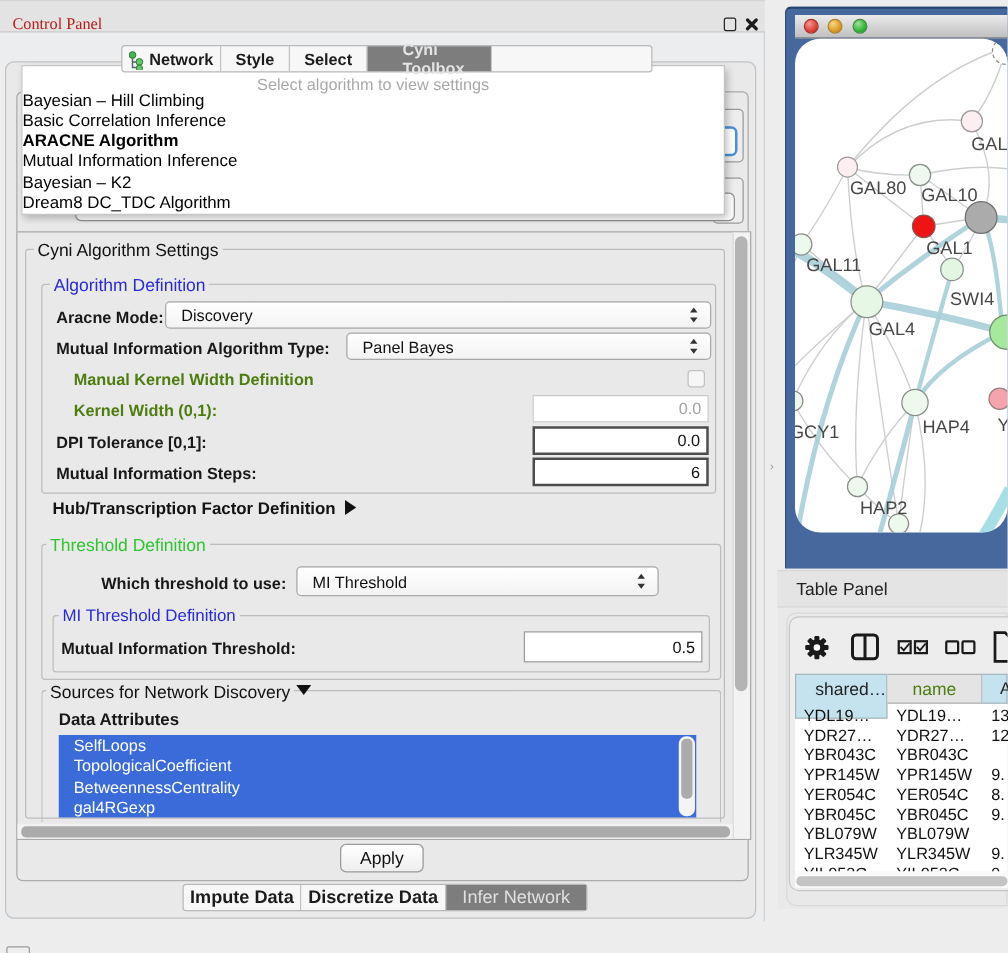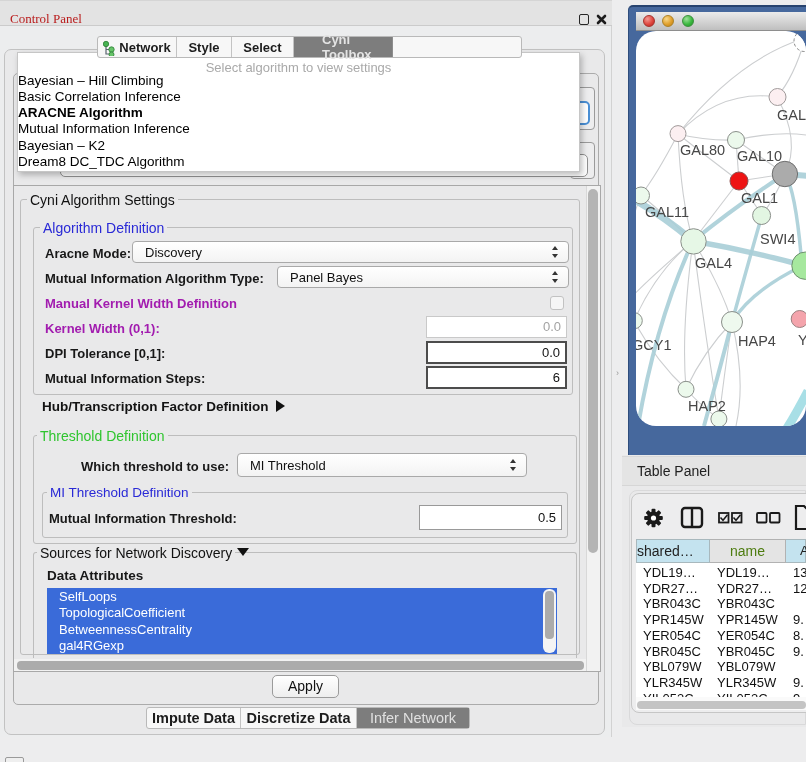--- a/index.html
+++ b/index.html
@@ -1,20 +1,20 @@
 <!DOCTYPE html>
 <html><head>
 <meta charset="utf-8">
 <style>
 * { margin:0; padding:0; box-sizing:border-box; }
 html,body { width:806px; height:762px; overflow:hidden; background:#ededee;
   font-family:"Liberation Sans", sans-serif; }
 .abs { position:absolute; }
 .lab { position:absolute; font-size:13px; font-weight:bold; color:#181818; }
-.dis { color:#a21caf; }
+.dis { color:#4d7c0f;margin-left:14px; }
 .grp { position:absolute; border:1px solid #bdbdbd; border-radius:3px; }
 .gt { position:absolute; top:-8px; background:#e9e9ea; padding:0 3px; font-size:14px; white-space:nowrap; }
 .combo { position:absolute; border:1px solid #a9a9a9; border-radius:4px;
   background:linear-gradient(#ffffff,#f3f3f3); font-size:13px; color:#111; }
 .combo .ct { position:absolute; left:12px; top:0; bottom:0; display:flex; align-items:center; }
 .spin { position:absolute; right:9px; top:50%; width:7px; height:14px; margin-top:-7px; }
 .spin:before { content:""; position:absolute; left:0; top:1px; border-left:3.5px solid transparent;
   border-right:3.5px solid transparent; border-bottom:4.5px solid #333; }
 .spin:after { content:""; position:absolute; left:0; bottom:1px; border-left:3.5px solid transparent;
   border-right:3.5px solid transparent; border-top:4.5px solid #333; }
@@ -266,21 +266,21 @@
 
   <g fill="none" stroke="#1a1a1a" stroke-width="1.8">
     <rect x="117" y="13" width="9.5" height="9.5" rx="1"></rect>
     <rect x="130" y="13" width="9.5" height="9.5" rx="1"></rect>
   </g>
 
   <path d="M156,6 h8 l6,6 v17 h-14 z" fill="none" stroke="#1a1a1a" stroke-width="2.2"></path>
 </svg>
 </div>
 
-<div class="abs" style="left:636px;top:539px;width:74px;height:24px;background:#c4e3ef;border:1px solid #a8b8bd;font-size:14px;color:#222;text-align:left;line-height:22px;">shared…</div>
+<div class="abs" style="left:636px;top:539px;width:74px;height:36px;background:#c4e3ef;border:1px solid #a8b8bd;font-size:14px;color:#222;text-align:right;line-height:22px;">shared…</div>
 <div class="abs" style="left:710px;top:539px;width:76px;height:24px;background:#e4e4e4;border:1px solid #b2b2b2;border-left:none;font-size:14px;color:#4d7c0f;text-align:center;line-height:22px;">name</div>
 <div class="abs" style="left:786px;top:539px;width:20px;height:24px;background:#c4e3ef;border:1px solid #a8b8bd;border-left:none;font-size:13.5px;color:#222;line-height:22px;padding-left:14px;">A</div>
 
 <div class="abs" style="left:643px;top:565px;width:70px;font-size:13px;color:#111;line-height:15.7px;">YDL19…<br>YDR27…<br>YBR043C<br>YPR145W<br>YER054C<br>YBR045C<br>YBL079W<br>YLR345W<br>YIL053C</div>
 <div class="abs" style="left:717px;top:565px;width:70px;font-size:13px;color:#111;line-height:15.7px;">YDL19…<br>YDR27…<br>YBR043C<br>YPR145W<br>YER054C<br>YBR045C<br>YBL079W<br>YLR345W<br>YIL053C</div>
 <div class="abs" style="left:793px;top:565px;width:14px;font-size:13px;color:#111;line-height:15.7px;">13<br>12<br><br>9.<br>8.<br>9.<br><br>9.<br>9.</div>
 
 <div class="abs" style="left:636px;top:697px;width:170px;height:13px;background:#fafafa;"></div>
 <div class="abs" style="left:637px;top:701px;width:169px;height:8px;background:#c4c4c4;border-radius:4px;"></div>
 

